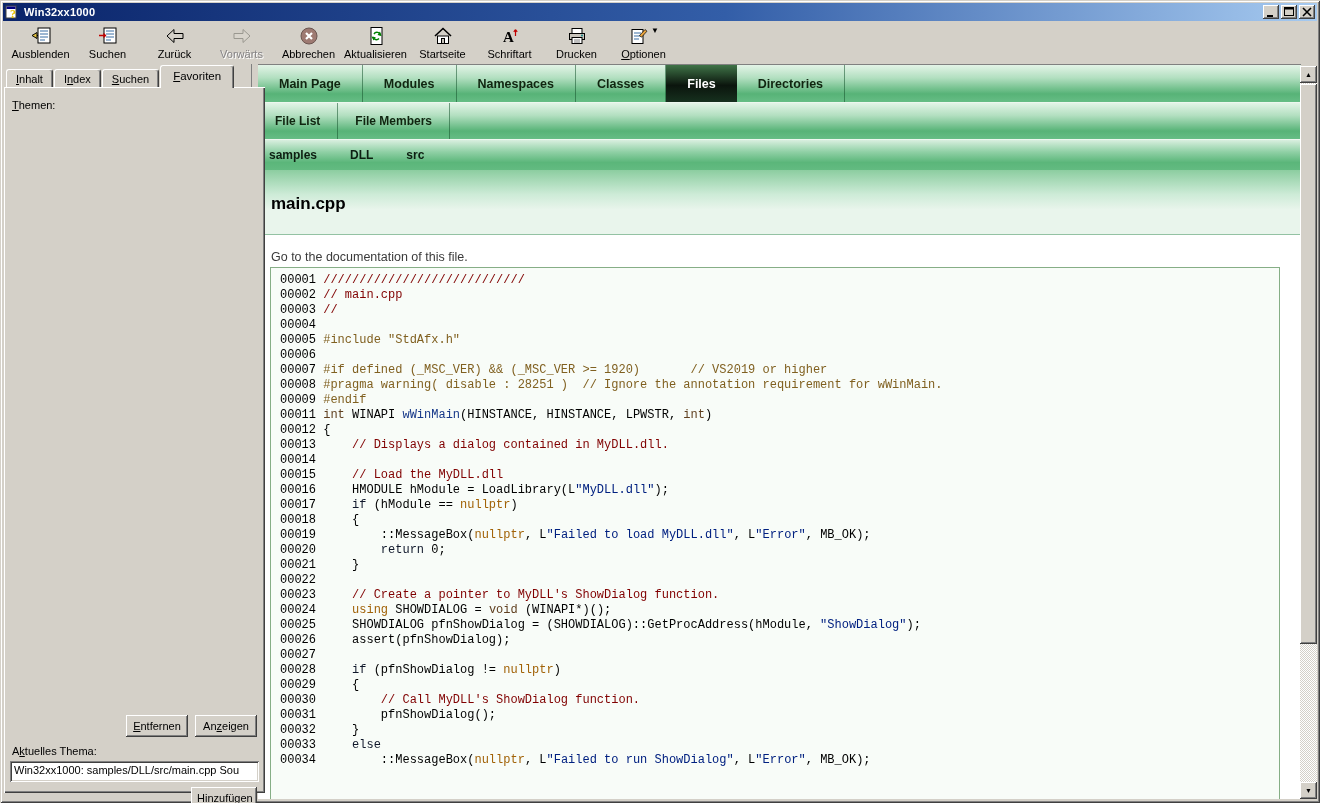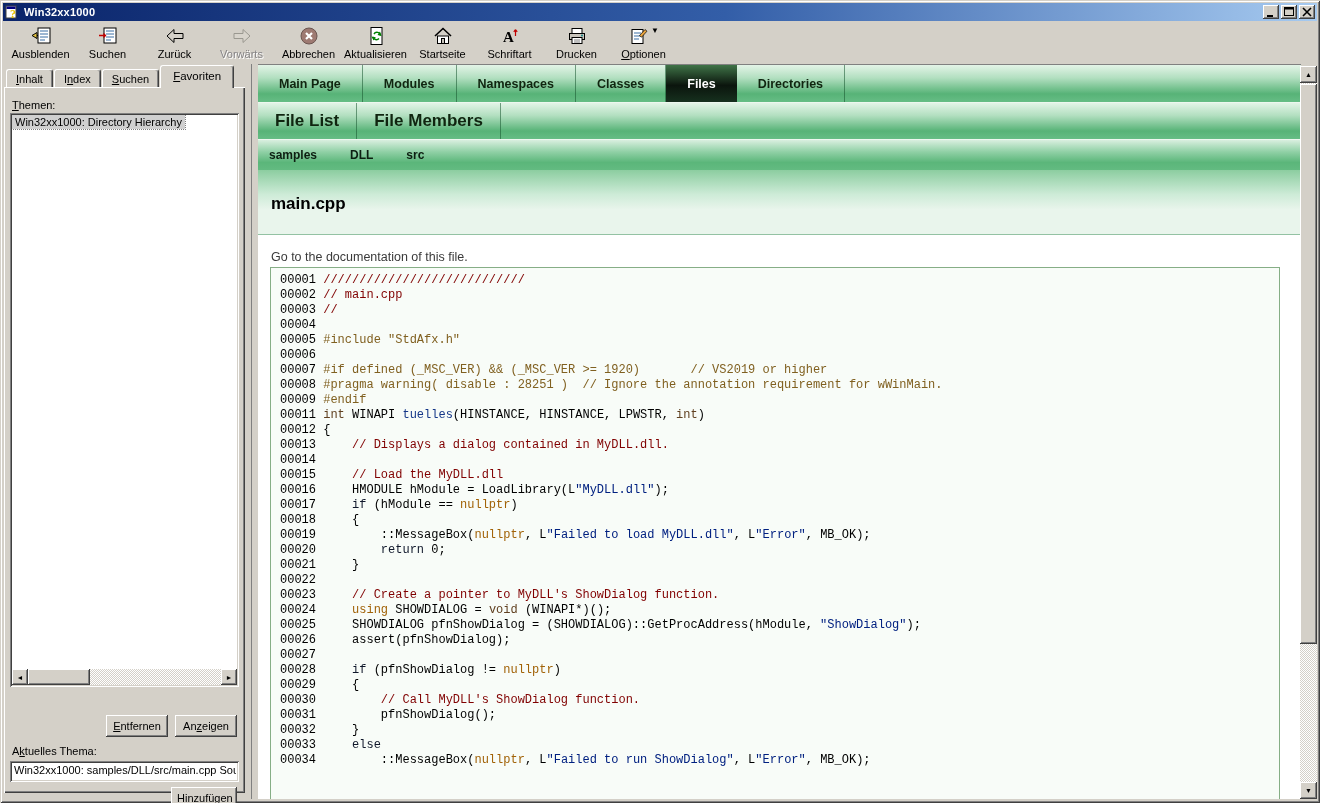--- a/index.html
+++ b/index.html
@@ -21,21 +21,21 @@
   .winbtns{margin-left:auto;display:flex;gap:2px;padding-right:2px;}
   .winbtn{width:16px;height:14px;display:flex;align-items:center;justify-content:center;}
   
   .toolbar{position:absolute;left:3px;top:21px;right:3px;height:44px;display:flex;align-items:flex-start;padding:2px 2px 0 4px;}
   .tbtn{width:67px;height:42px;display:flex;flex-direction:column;align-items:center;justify-content:flex-start;padding-top:2px;}
   .tbtn .ic{height:22px;display:flex;align-items:center;}
   .tbtn .lbl{margin-top:1px;}
   .tbtn.disabled .lbl{color:#848284;text-shadow:1px 1px #fff;text-align:right;}
   .dropmark{font-size:8px;margin-left:1px;position:relative;top:-6px;}
   
-  .sidebar{position:absolute;left:4px;top:66px;width:241px;bottom:10px;}
+  .sidebar{position:absolute;left:4px;top:66px;width:261px;bottom:10px;}
   .stabs{position:absolute;left:2px;top:0;height:22px;display:flex;align-items:flex-end;}
   .stab{height:18px;line-height:18px;padding:0 9px;background:#d4d0c8;margin-right:1px;
     border:1px solid #404040;border-bottom:none;border-left-color:#fff;border-top-color:#fff;
     border-radius:3px 3px 0 0;box-shadow:inset -1px 0 #808080;}
   .stab.active{height:22px;line-height:20px;position:relative;z-index:3;padding:0 12px;font-size:11.5px;}
   .tabpage{position:absolute;left:0;top:21px;right:0;bottom:0;background:#d4d0c8;
     box-shadow:inset 1px 1px #fff, inset -1px -1px #404040, inset -2px -2px #808080;z-index:2;}
   .themen-label{position:absolute;left:8px;top:12px;}
   .topiclist{position:absolute;left:6px;top:26px;right:6px;height:574px;}
   .topiclist .inner{position:absolute;left:2px;top:2px;right:2px;bottom:18px;overflow:hidden;background:#fff;}
@@ -57,21 +57,21 @@
     border-left:1px solid #808080;border-right:1px solid #fff;}
   
   .content{position:absolute;left:258px;top:64px;width:1043px;bottom:4px;background:#fff;overflow:hidden;
     border-top:1px solid #808080;}
   .trow{background:linear-gradient(180deg,#e3f4e7 0%,#b2dfc0 35%,#57b377 78%,#66bd85 100%);
     display:flex;align-items:stretch;border-bottom:1px solid #edf7ef;}
   .trow1{height:37px;}
   .trow2{height:36px;}
   .dtab{display:flex;align-items:center;padding:0 21px;font-weight:bold;font-size:12.5px;
     border-right:1px solid rgba(22,84,46,.55);color:#102510;}
-  .trow2 .dtab{font-size:17px;padding:0 17px;}
+  .trow2 .dtab{font-size:12px;padding:0 17px;}
   .dtab.active{background:linear-gradient(180deg,#3f7347 0%,#0b150d 55%,#16301e 100%);color:#fff;border-right:none;}
   .navpath{height:30px;background:linear-gradient(180deg,#d9efdf 0%,#8fd0a5 40%,#5bb67a 75%,#63bb81 100%);
     display:flex;align-items:center;}
   .crumb{font-weight:bold;font-size:12px;color:#0d1f12;padding:0 10px;margin-right:13px;}
   .crumb:first-child{margin-left:1px;}
   .pgheader{height:64px;background:linear-gradient(180deg,#8ccda0 0%,#cdebd7 38%,#e9f5ec 62%,#e9f5ec 100%);
     border-bottom:1px solid #93c2a3;position:relative;}
   .pgtitle{position:absolute;left:13px;top:24px;font-size:17px;font-weight:bold;color:#000;}
   .gotoline{margin:15px 0 12px 13px;font-size:12.5px;color:#3a3a3a;}
   
@@ -266,32 +266,20 @@
 
 <div class="sidebar">
   <div class="stabs">
       <span class="stab"><u>I</u>nhalt</span>
       <span class="stab">I<u>n</u>dex</span>
       <span class="stab"><u>S</u>uchen</span>
       <span class="stab active"><u>F</u>avoriten</span>
     </div>
   <div class="tabpage">
     <div class="themen-label"><u>T</u>hemen:</div>
-    <div class="topiclist sunken">
-      <div class="inner">
-          <div><span class="topic sel">Win32xx1000: Directory Hierarchy</span></div>
-        </div>
-      <div class="hscroll">
-        <span class="sbtn btn3d">◄</span>
-        <span class="track">
-            <span class="hthumb btn3d"></span>
-          </span>
-        <span class="sbtn btn3d">►</span>
-      </div>
-    </div>
     <div class="side-buttons">
       <button class="btn3d"><u>E</u>ntfernen</button>
       <button class="btn3d">An<u>z</u>eigen</button>
     </div>
     <div class="current-label">A<u>k</u>tuelles Thema:</div>
     <div class="current-box sunken">
       <span class="val">Win32xx1000: samples/DLL/src/main.cpp Sou</span>
     </div>
     <button class="btn3d add-btn"><u>H</u>inzufügen</button>
   </div>
@@ -324,21 +312,21 @@
   <div class="fragment">
       <div class="codeline"><span class="lineno">00001 </span><span class="c-comment">////////////////////////////</span></div>
       <div class="codeline"><span class="lineno">00002 </span><span class="c-comment">// main.cpp</span></div>
       <div class="codeline"><span class="lineno">00003 </span><span class="c-comment">//</span></div>
       <div class="codeline"><span class="lineno">00004 </span> </div>
       <div class="codeline"><span class="lineno">00005 </span><span class="c-preprocessor">#include "StdAfx.h"</span></div>
       <div class="codeline"><span class="lineno">00006 </span> </div>
       <div class="codeline"><span class="lineno">00007 </span><span class="c-preprocessor">#if defined (_MSC_VER) &amp;&amp; (_MSC_VER &gt;= 1920)       // VS2019 or higher</span></div>
       <div class="codeline"><span class="lineno">00008 </span><span class="c-preprocessor">#pragma warning( disable : 28251 )  // Ignore the annotation requirement for wWinMain.</span></div>
       <div class="codeline"><span class="lineno">00009 </span><span class="c-preprocessor">#endif</span></div>
-      <div class="codeline"><span class="lineno">00011 </span><span class="c-keywordtype">int</span><span class="c-plain"> WINAPI </span><span class="c-codelink">tuelles</span><span class="c-plain">(HINSTANCE, HINSTANCE, LPWSTR, </span><span class="c-keywordtype">int</span><span class="c-plain">)</span></div>
+      <div class="codeline"><span class="lineno">00011 </span><span class="c-keywordtype">int</span><span class="c-plain"> WINAPI </span><span class="c-codelink">wWinMain</span><span class="c-plain">(HINSTANCE, HINSTANCE, LPWSTR, </span><span class="c-keywordtype">int</span><span class="c-plain">)</span></div>
       <div class="codeline"><span class="lineno">00012 </span><span class="c-plain">{</span></div>
       <div class="codeline"><span class="lineno">00013 </span><span class="c-plain">    </span><span class="c-comment">// Displays a dialog contained in MyDLL.dll.</span></div>
       <div class="codeline"><span class="lineno">00014 </span> </div>
       <div class="codeline"><span class="lineno">00015 </span><span class="c-plain">    </span><span class="c-comment">// Load the MyDLL.dll</span></div>
       <div class="codeline"><span class="lineno">00016 </span><span class="c-plain">    HMODULE hModule = LoadLibrary(L</span><span class="c-stringliteral">"MyDLL.dll"</span><span class="c-plain">);</span></div>
       <div class="codeline"><span class="lineno">00017 </span><span class="c-plain">    </span><span class="c-keywordflow">if</span><span class="c-plain"> (hModule == </span><span class="c-keyword">nullptr</span><span class="c-plain">)</span></div>
       <div class="codeline"><span class="lineno">00018 </span><span class="c-plain">    {</span></div>
       <div class="codeline"><span class="lineno">00019 </span><span class="c-plain">        ::MessageBox(</span><span class="c-keyword">nullptr</span><span class="c-plain">, L</span><span class="c-stringliteral">"Failed to load MyDLL.dll"</span><span class="c-plain">, L</span><span class="c-stringliteral">"Error"</span><span class="c-plain">, MB_OK);</span></div>
       <div class="codeline"><span class="lineno">00020 </span><span class="c-plain">        </span><span class="c-keywordflow">return</span><span class="c-plain"> 0;</span></div>
       <div class="codeline"><span class="lineno">00021 </span><span class="c-plain">    }</span></div>

